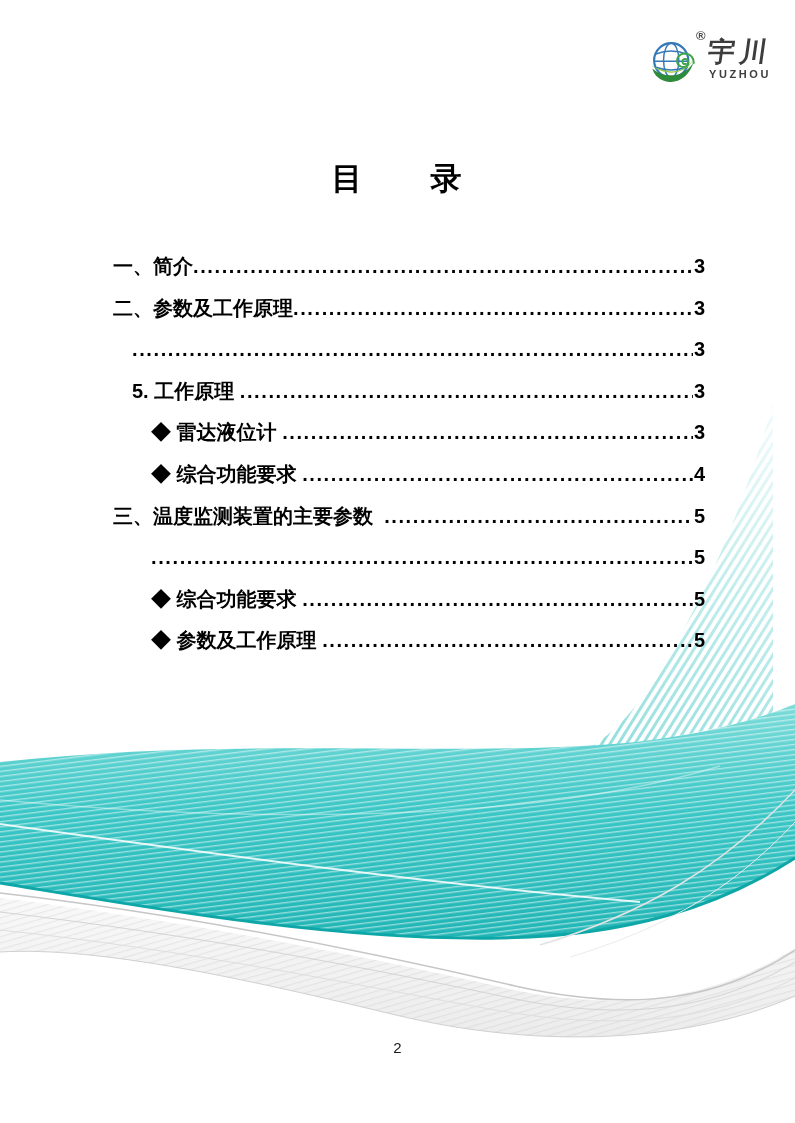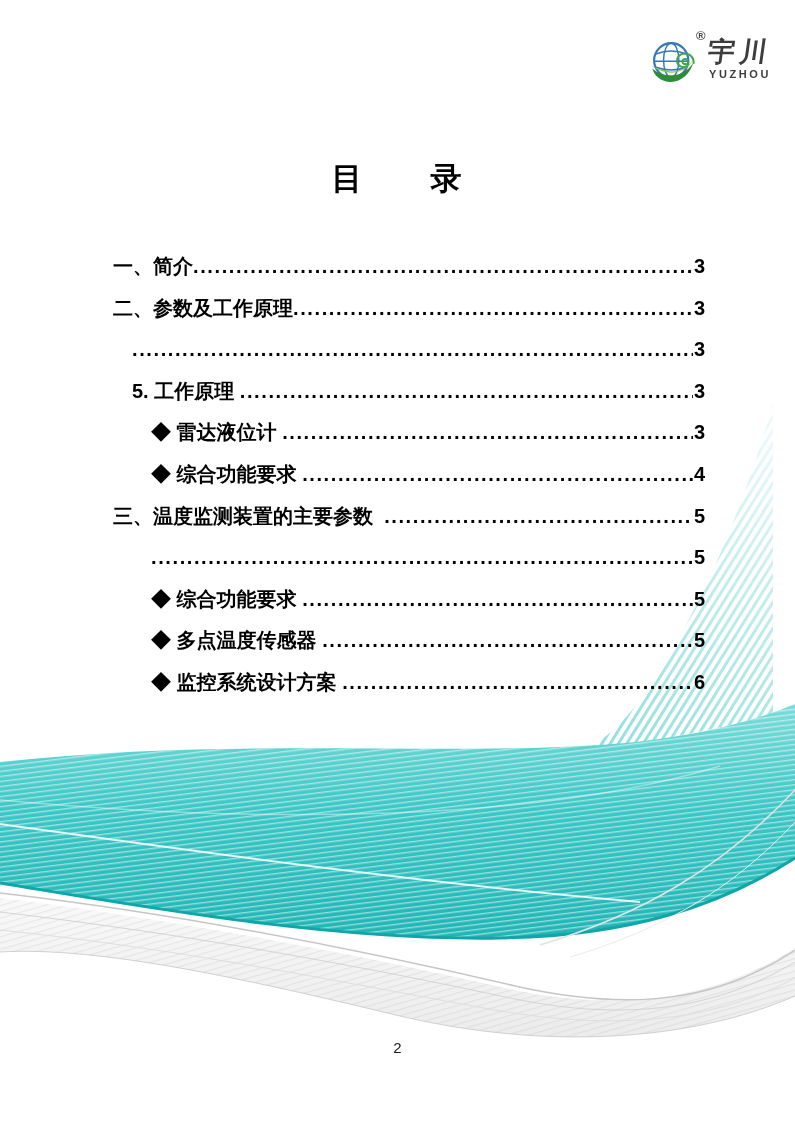--- a/index.html
+++ b/index.html
@@ -172,24 +172,19 @@
   <div class="toc-row lvl3">
     <span class="toc-dots"></span>
     <span class="toc-page">5</span>
   </div>
   <div class="toc-row lvl3">
     <span class="toc-label">◆ 综合功能要求 </span>
     <span class="toc-dots"></span>
     <span class="toc-page">5</span>
   </div>
   <div class="toc-row lvl3">
-    <span class="toc-label">◆ 多点温度传感器 </span>
+    <span class="toc-label">◆ 参数及工作原理 </span>
     <span class="toc-dots"></span>
     <span class="toc-page">5</span>
-  </div>
-  <div class="toc-row lvl3">
-    <span class="toc-label">◆ 监控系统设计方案 </span>
-    <span class="toc-dots"></span>
-    <span class="toc-page">6</span>
   </div>
 </nav>
 
 <div class="page-num">2</div>
 
 </body></html>

